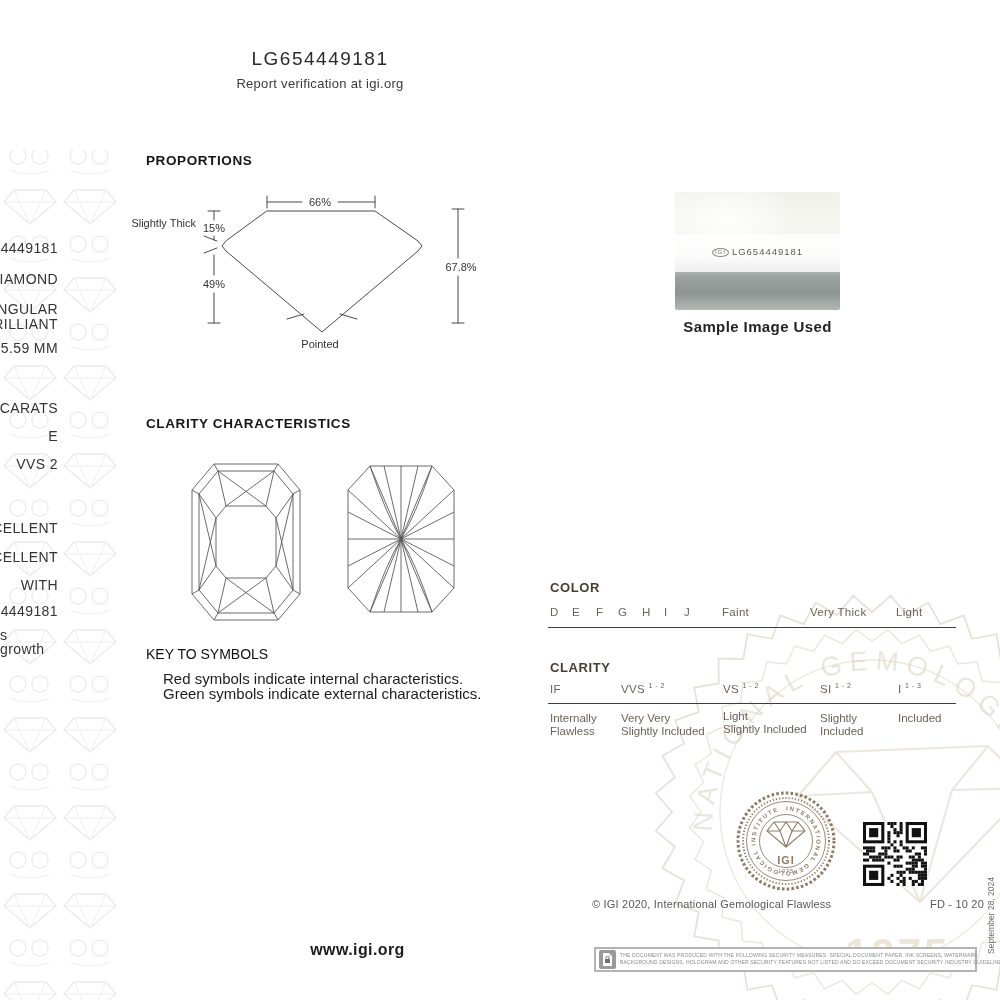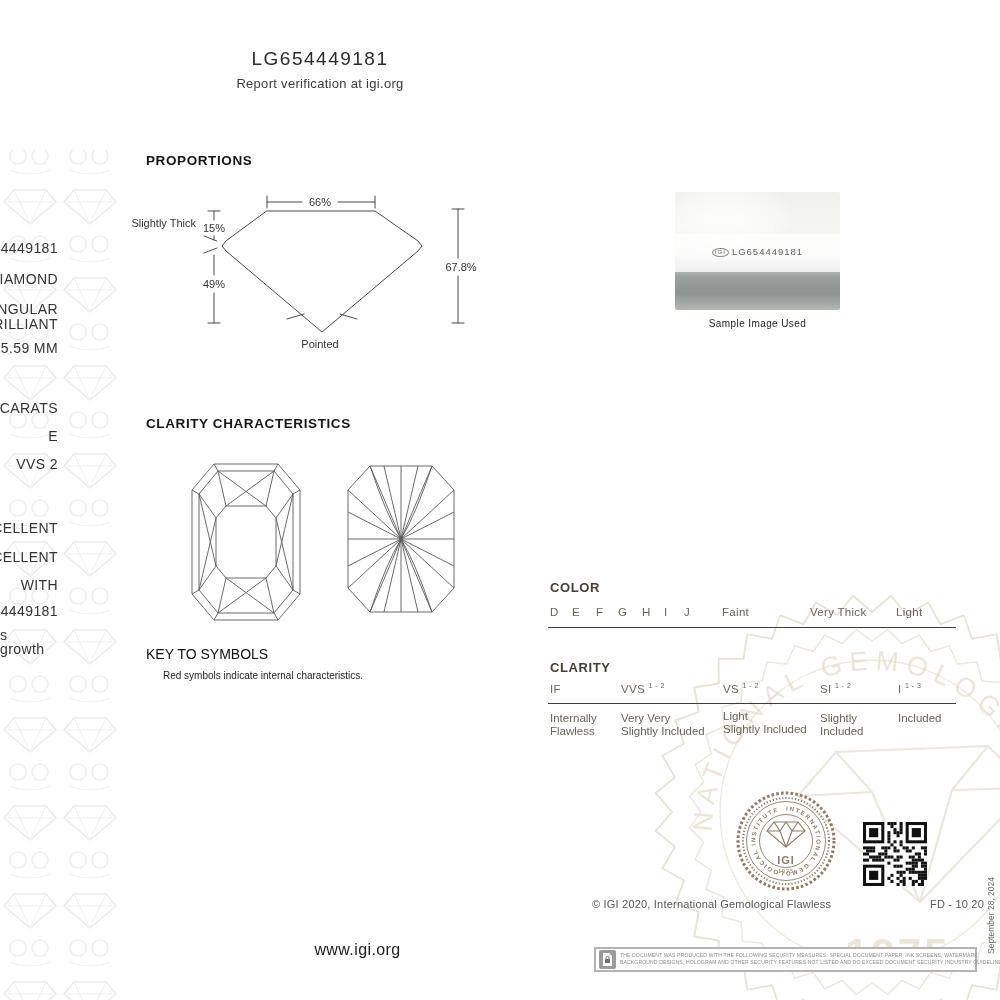--- a/index.html
+++ b/index.html
@@ -25,32 +25,32 @@
   .sample{left:675px; top:192px; width:165px; height:118px;
     background:linear-gradient(180deg,#f1f1ec 0%,#f6f6f1 30%,#eef0eb 52%,#9aa19f 72%,#8d9492 86%,#b4b8b4 100%);
     border-radius:2px; overflow:hidden;}
   .sample .blob{position:absolute; left:-20px; top:-18px; width:140px; height:90px;
     background:radial-gradient(closest-side, rgba(255,255,255,.9), rgba(255,255,255,0)); }
   .sample .band{position:absolute; left:0; top:42px; width:100%; height:38px; background:rgba(255,255,255,.8);}
   .sample .insc{position:absolute; left:0; top:54px; width:100%; text-align:center;
     font-size:9.5px; color:#5c5c5c; letter-spacing:1px;}
   .insc .ilogo{display:inline-block; border:1px solid #8a8a8a; border-radius:50%;
     font-size:6px; line-height:7px; padding:0 2px; color:#6a6a6a; vertical-align:middle; margin-right:3px;}
-  .caption{font-size:10px; color:#242424; letter-spacing:.4px;}
-  
-  .keyline{font-size:10px; color:#1d1d1d;}
+  .caption{font-size:15px; color:#242424; letter-spacing:.4px;font-weight:bold;}
+  
+  .keyline{font-size:15px; color:#1d1d1d;}
   
   .scaleh{font-weight:bold; font-size:13px; letter-spacing:.6px; color:#453f33;}
   .grade{font-size:11.5px; color:#6b6359; letter-spacing:.3px; white-space:nowrap;}
   .grade sup{font-size:7px; color:#6b6359; letter-spacing:.5px;}
   .rule{position:absolute; height:1px; background:#3c3c3c;}
   .desc{font-size:11.5px; color:#6b6359; line-height:13px; white-space:nowrap;}
   
   .copy{font-size:11px; color:#575757; letter-spacing:.2px;}
-  .site{font-size:16px; font-weight:normal; color:#1c1c1c; letter-spacing:.4px;}
+  .site{font-size:16px; font-weight:bold; color:#1c1c1c; letter-spacing:.4px;}
   .sec{left:594px; top:947px; width:383px; height:25px; border:2px solid #b3b3b3;
     background:#fff; display:flex; align-items:center; box-sizing:border-box;}
   .sec .txtwrap{transform:scale(.62); transform-origin:0 50%; width:580px;
     font-size:8.2px; color:#8a8a8a; line-height:1.35; letter-spacing:.2px; white-space:nowrap;}
   .edge-date{left:941px; top:910px; width:100px; height:11px; transform:rotate(-90deg);
     font-size:8.5px; color:#6a6a6a; text-align:center; white-space:nowrap;}
   .wm{pointer-events:none;}
 </style>
 </head>
 <body>
@@ -164,20 +164,21 @@
       <path d="M55,75 L55,2 M55,75 L55,148 M55,75 L2,75 M55,75 L108,75"></path>
       <path d="M55,75 L38,2 M55,75 L72,2 M55,75 L38,148 M55,75 L72,148"></path>
       <path d="M55,75 L2,48 M55,75 L2,102 M55,75 L108,48 M55,75 L108,102"></path>
       <path d="M24,2 Q40,50 55,75 M86,2 Q70,50 55,75 M24,148 Q40,100 55,75 M86,148 Q70,100 55,75"></path>
     </g>
     <circle cx="55" cy="75" r="1.6" fill="#5a5a5a"></circle>
   </svg>
 
   <div class="abs" style="left:146px;top:646px;font-weight:normal;font-size:14px;color:#0f0f0f;z-index:2">KEY TO SYMBOLS</div>
   <div class="abs keyline" style="left:163px;top:670px;z-index:2">Red symbols indicate internal characteristics.</div>
+  <div class="abs keyline" style="left:163px;top:685px;z-index:2">Green symbols indicate external characteristics.</div>
 
   <div class="abs scaleh" style="left:550px;top:580px;z-index:2">COLOR</div>
   <div style="z-index:2">
     <span class="abs grade" style="left:550px;top:606px">D</span>
     <span class="abs grade" style="left:572px;top:606px">E</span>
     <span class="abs grade" style="left:596px;top:606px">F</span>
     <span class="abs grade" style="left:618px;top:606px">G</span>
     <span class="abs grade" style="left:642px;top:606px">H</span>
     <span class="abs grade" style="left:664px;top:606px">I</span>
     <span class="abs grade" style="left:684px;top:606px">J</span>

